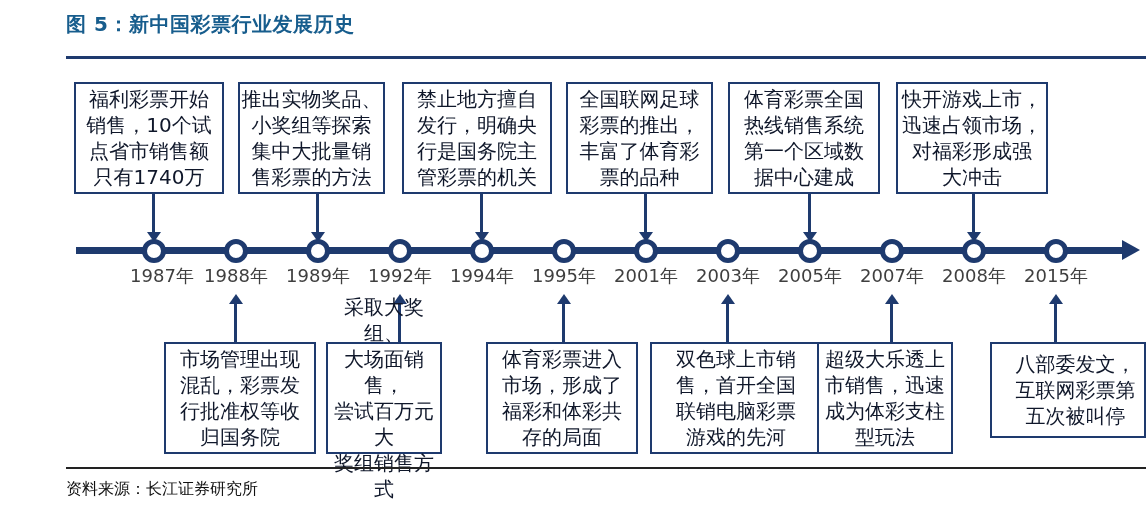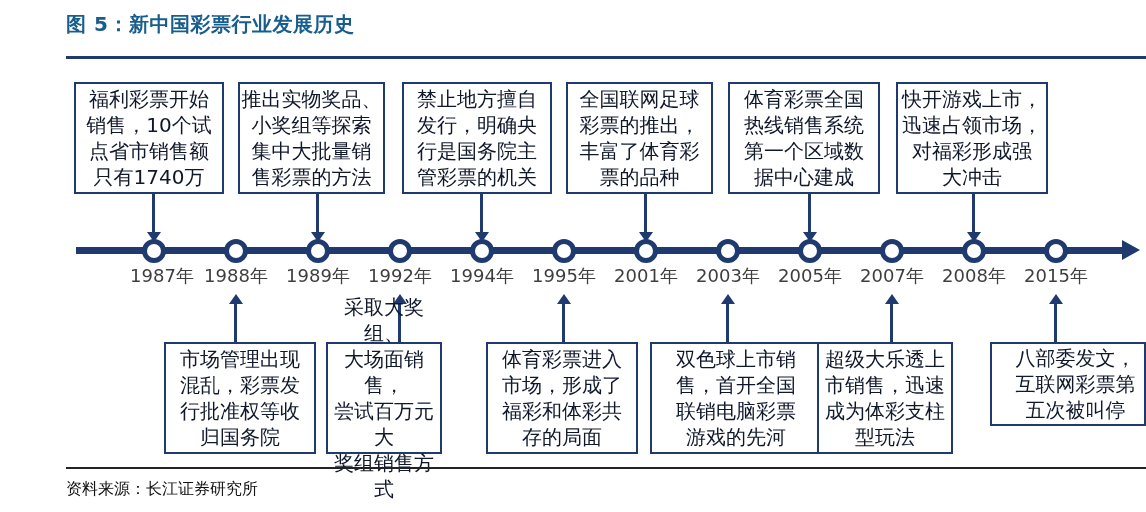--- a/index.html
+++ b/index.html
@@ -33,21 +33,21 @@
     box-sizing:border-box;
     border:2.5px solid #1e3a6e;
     background:#ffffff;
     display:flex;align-items:center;justify-content:center;
     text-align:center;
     font-size:20px;line-height:26px;color:#0f172a;
     white-space:pre-line;
   }
   .box.top{top:82px;height:112px;}
   .box.bottom{top:342px;height:112px;}
-  .box.bottom.short{height:84px;padding-left:15px;}
+  .box.bottom.short{height:96px;padding-left:15px;}
   .tl-bar{
     position:absolute;left:40px;top:247px;width:1048px;height:7px;
     background:#1e3a6e;
   }
   .tl-head{
     position:absolute;left:1086px;top:240px;
     width:0;height:0;
     border-top:10px solid transparent;
     border-bottom:10px solid transparent;
     border-left:18px solid #1e3a6e;

